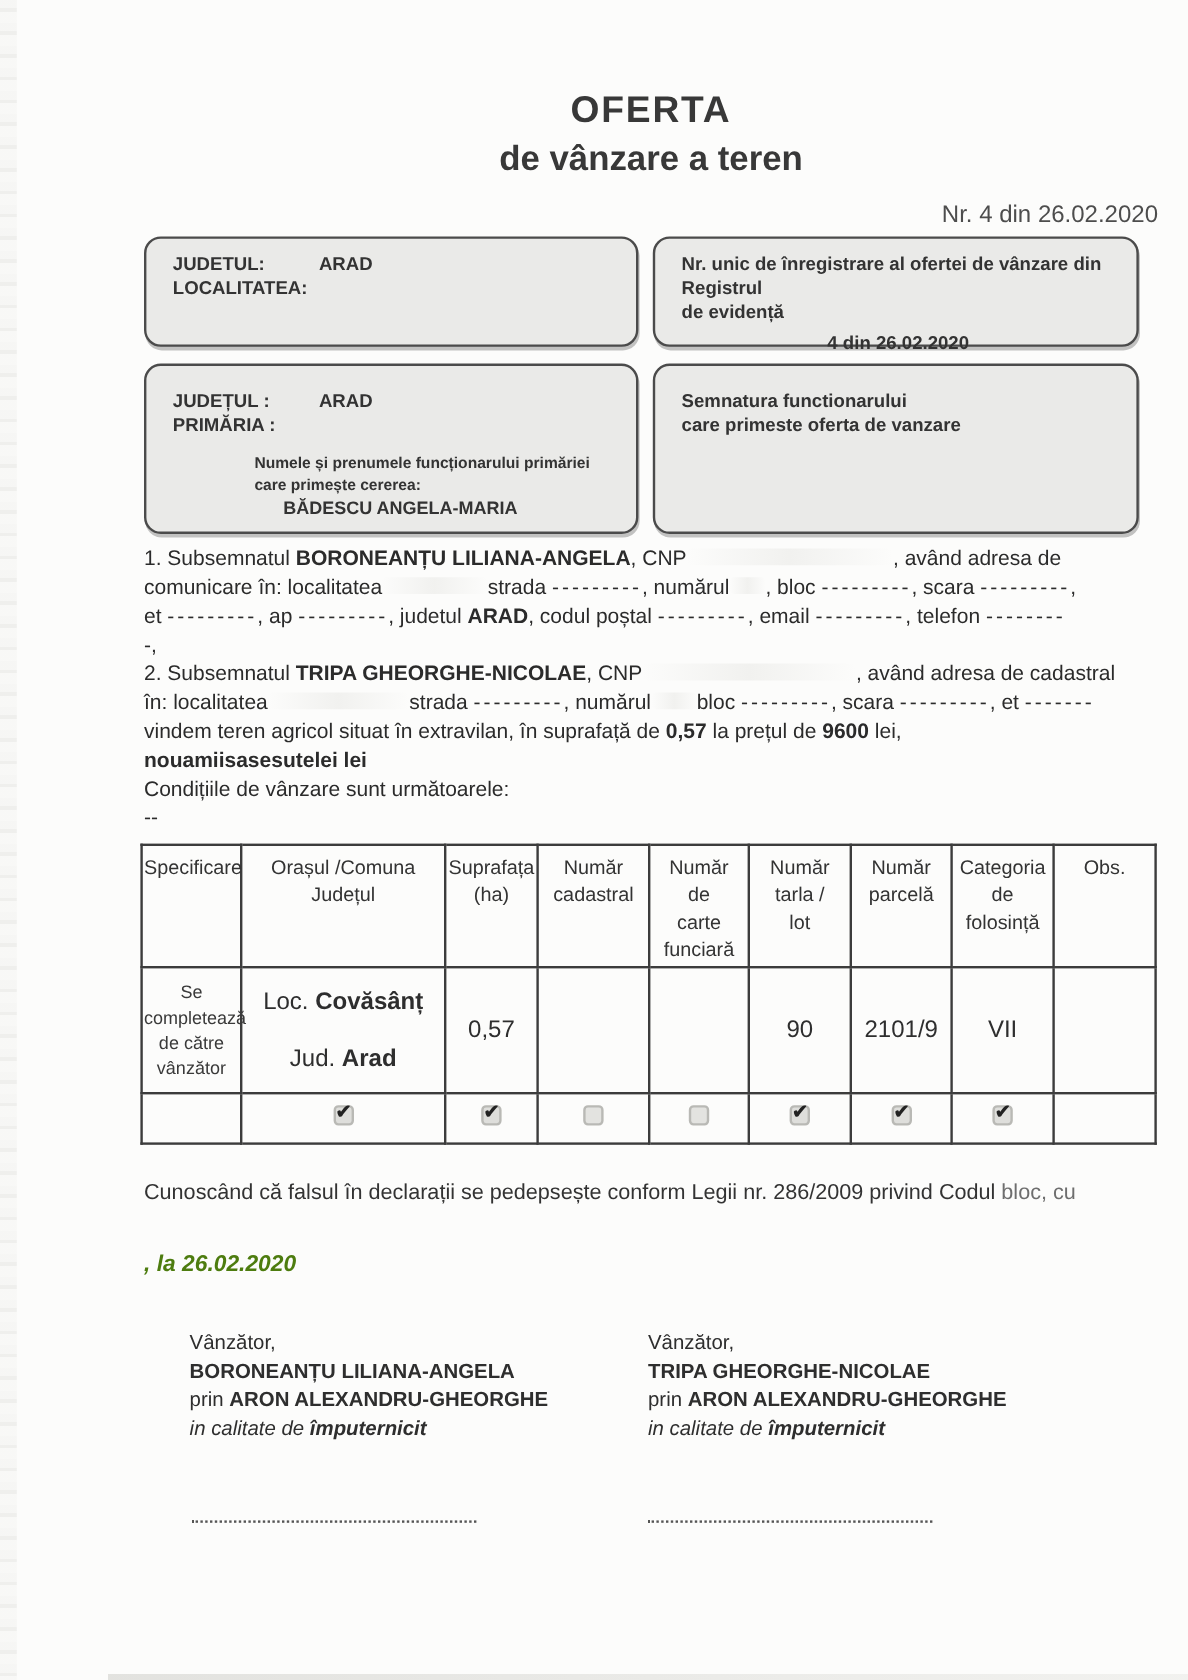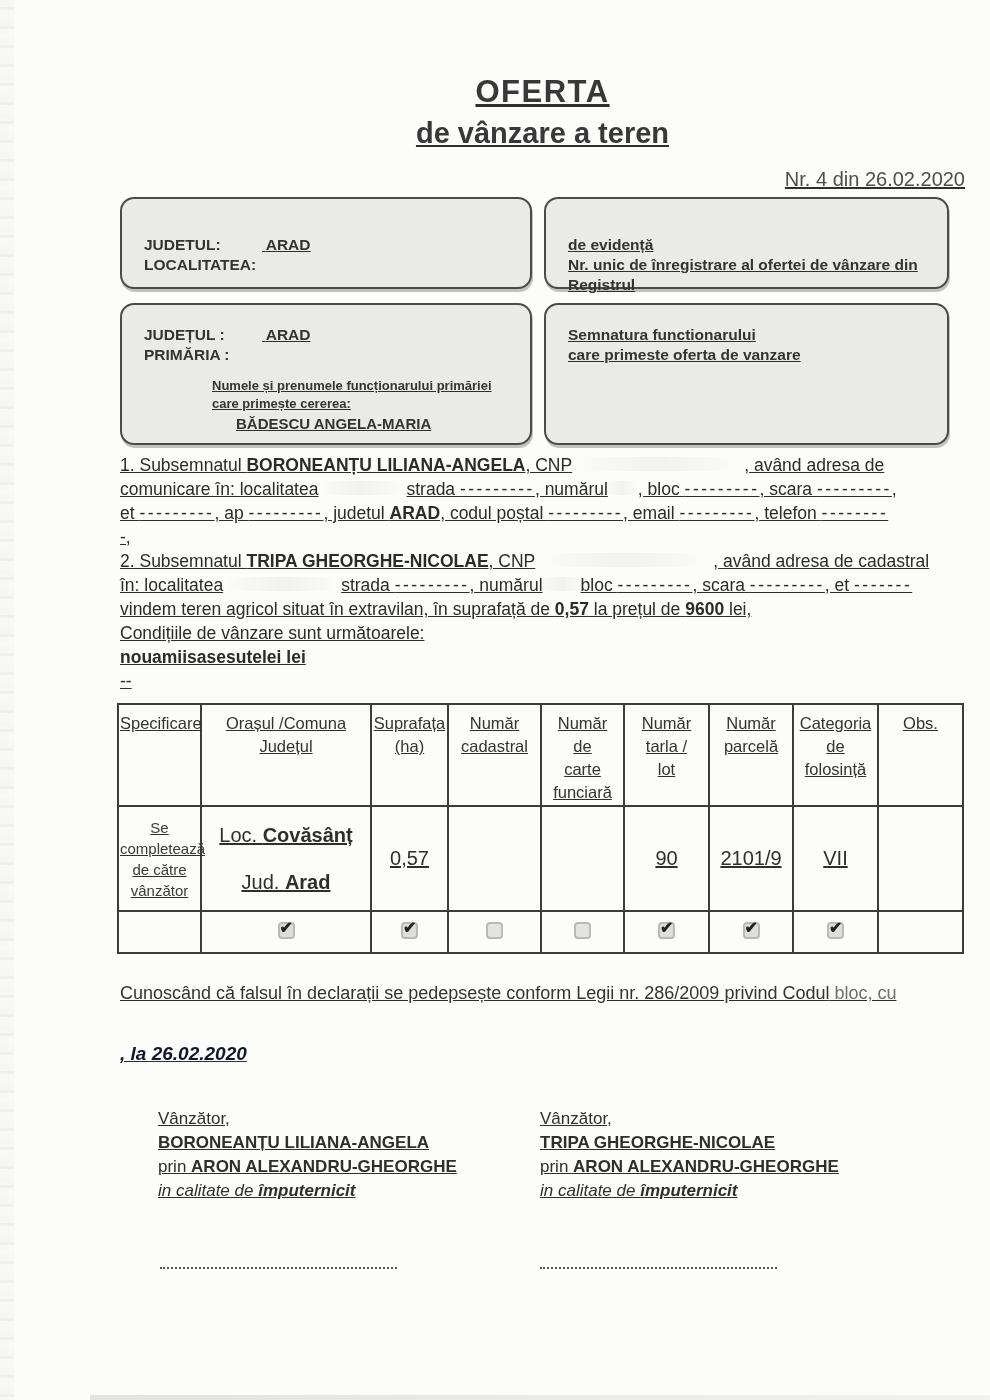--- a/index.html
+++ b/index.html
@@ -14,21 +14,21 @@
   .scan-edge-left{
     position:absolute;left:0;top:0;width:14px;height:100%;
     background:repeating-linear-gradient(180deg,#f3f3f1 0 7px,#e8e8e5 7px 10px,#f6f6f4 10px 19px);
     opacity:.65;
   }
   .scan-edge-bottom{
     position:absolute;left:90px;right:0;bottom:0;height:5px;
     background:linear-gradient(90deg,#dcdcd8,#efefec);
     opacity:.8;
   }
-  .content{position:absolute;left:120px;top:0;width:845px;text-decoration:underline;}
+  .content{position:absolute;left:120px;top:0;width:845px;}
 
   
   .title-block{padding-top:74px;text-align:center;}
   .title{font-size:31px;font-weight:700;letter-spacing:1.5px;color:#383838;}
   .subtitle{font-size:29px;font-weight:700;margin-top:7px;color:#383838;}
   .ref{margin-top:18px;text-align:right;font-size:20px;color:#4d4d4d;}
 
   
   .boxes-row{display:flex;gap:12px;}
   .row1{margin-top:6px;}
@@ -36,21 +36,21 @@
   .box{
     background:#eaeae8;
     border:2px solid #4b4b4b;
     border-radius:14px;
     box-shadow:1px 3px 0 rgba(60,60,60,.3);
     box-sizing:border-box;
     font-weight:700;font-size:15.5px;line-height:1.3;color:#333;
   }
   .box-left{width:412px;}
   .box-right{width:405px;}
-  .row1 .box{height:92px;padding:36px 18px 0 22px;}
+  .row1 .box{height:92px;padding:12px 18px 0 22px;}
   .row2 .box{height:142px;padding:20px 18px 0 22px;}
   .lbl{display:inline-block;width:118px;}
   .reg-number{margin-top:6px;text-align:center;}
   .note{font-size:13px;margin-left:68px;line-height:1.35;font-weight:700;}
   .note-first{margin-top:12px;}
   .functionar{margin-left:92px;font-size:15px;font-weight:700;margin-top:2px;}
 
   
   .para{font-size:17.5px;line-height:24px;color:#2b2b2b;}
   .p1{margin-top:8px;}
@@ -89,21 +89,21 @@
   }
   .checkbox.checked{background:#dededb;}
   .checkbox.checked .glyph{
     position:absolute;left:0px;top:-6px;
     font-size:16px;font-weight:700;color:#222;
   }
 
   
   .legal{margin-top:26px;font-size:18px;line-height:27px;color:#333;}
   .legal .fade{color:#6e6e6e;}
-  .date-line{margin-top:36px;font-size:19px;font-weight:700;font-style:italic;color:#0f172a;}
+  .date-line{margin-top:36px;font-size:19px;font-weight:700;font-style:italic;color:#4d7c0f;}
 
   .signatures{display:flex;margin-top:42px;font-size:17px;line-height:24px;}
   .sig-col1{margin-left:38px;width:344px;}
   .sig-col2{margin-left:38px;width:340px;}
   .sig-name{font-weight:700;}
   .dotted-row{display:flex;margin-top:64px;}
   .dotted{height:0;border-bottom:2px dotted #555;width:237px;}
   .dotted-left{margin-left:40px;}
   .dotted-right{margin-left:143px;}
 </style>
@@ -126,22 +126,22 @@
     <div class="box box-left">
       <div class="box-line">
         <span class="lbl">JUDETUL:</span>
         <span class="val">ARAD</span>
       </div>
       <div class="box-line">
         <span class="lbl">LOCALITATEA:</span>
       </div>
     </div>
     <div class="box box-right">
+      <div>Nr. unic de înregistrare al ofertei de vânzare din Registrul</div>
       <div>de evidență</div>
-      <div>Nr. unic de înregistrare al ofertei de vânzare din Registrul</div>
       <div class="reg-number">4 din 26.02.2020</div>
     </div>
   </div>
 
   <div class="boxes-row row2">
     <div class="box box-left">
       <div class="box-line">
         <span class="lbl">JUDEȚUL :</span>
         <span class="val">ARAD</span>
       </div>
@@ -162,22 +162,22 @@
     <div class="pline"><span>1. Subsemnatul </span><span class="b">BORONEANȚU LILIANA-ANGELA</span><span>, CNP</span><span class="blank" style="width: 172px;"></span><span>, având adresa de</span></div>
     <div class="pline"><span>comunicare în: localitatea</span><span class="blank" style="width: 88px;"></span><span>strada </span><span class="dashes">---------</span><span>, numărul</span><span class="blank" style="width: 30px;"></span><span>, bloc </span><span class="dashes">---------</span><span>, scara </span><span class="dashes">---------</span><span>,</span></div>
     <div class="pline"><span>et </span><span class="dashes">---------</span><span>, ap </span><span class="dashes">---------</span><span>, judetul </span><span class="b">ARAD</span><span>, codul poștal </span><span class="dashes">---------</span><span>, email </span><span class="dashes">---------</span><span>, telefon </span><span class="dashes">--------</span></div>
     <div class="pline"><span>-,</span></div>
   </div>
 
   <div class="para p2">
     <div class="pline"><span>2. Subsemnatul </span><span class="b">TRIPA GHEORGHE-NICOLAE</span><span>, CNP</span><span class="blank" style="width: 178px;"></span><span>, având adresa de cadastral</span></div>
     <div class="pline"><span>în: localitatea</span><span class="blank" style="width: 118px;"></span><span>strada </span><span class="dashes">---------</span><span>, numărul</span><span class="blank" style="width: 38px;"></span><span>bloc </span><span class="dashes">---------</span><span>, scara </span><span class="dashes">---------</span><span>, et </span><span class="dashes">-------</span></div>
     <div class="pline"><span>vindem teren agricol situat în extravilan, în suprafață de </span><span class="b">0,57</span><span> la prețul de </span><span class="b">9600</span><span> lei,</span></div>
+    <div class="pline"><span class="b">nouamiisasesutelei lei</span></div>
     <div class="pline"><span>Condițiile de vânzare sunt următoarele:</span></div>
-    <div class="pline"><span class="b">nouamiisasesutelei lei</span></div>
     <div class="pline"><span>--</span></div>
   </div>
 
   <table class="land-table">
     <colgroup>
       <col style="width:83px">
         <col style="width:170px">
         <col style="width:77px">
       <col style="width:93px">
         <col style="width:83px">

